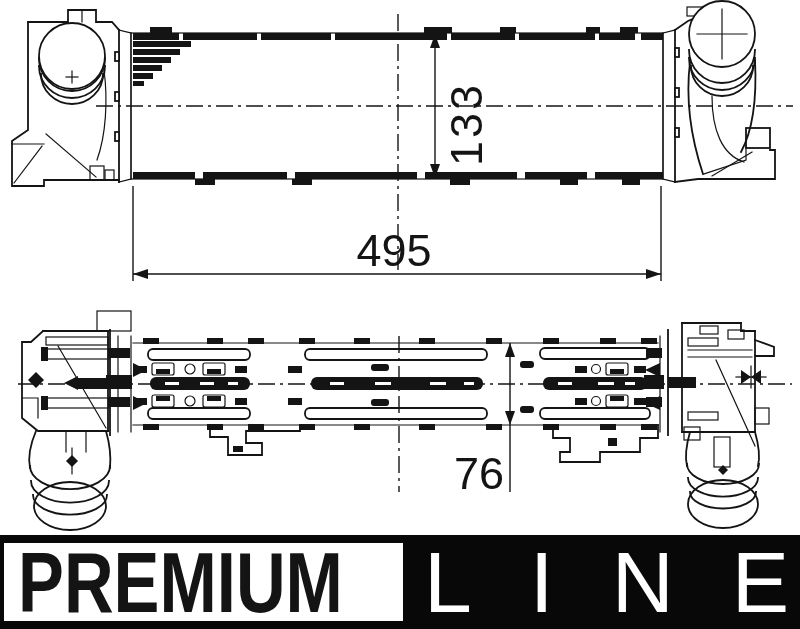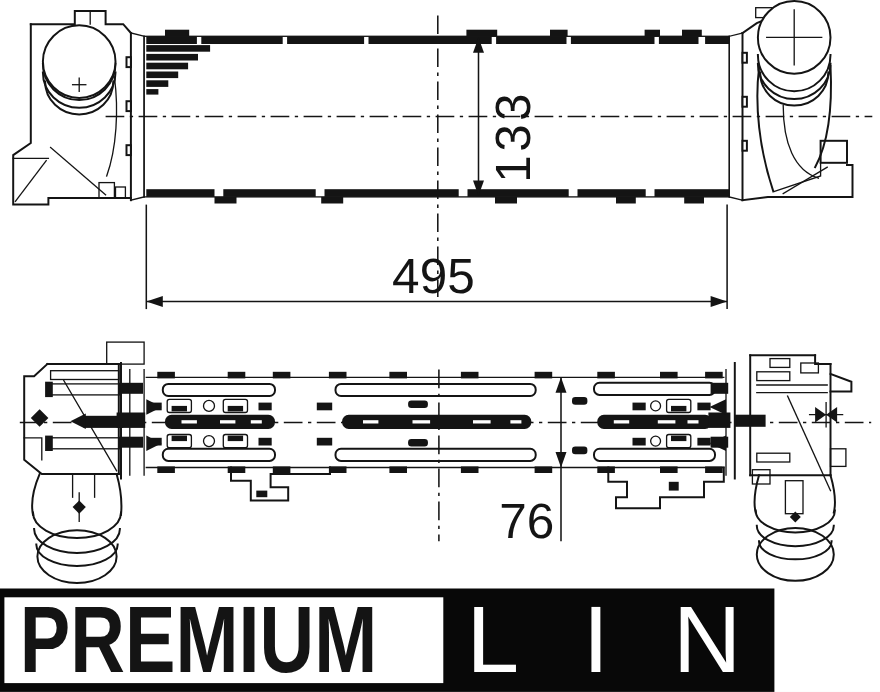--- a/index.html
+++ b/index.html
@@ -12,21 +12,21 @@
   .ln{stroke:var(--ink,#141414);fill:none;stroke-width:1.8;stroke-linecap:square;}
   .lt{stroke:var(--ink,#141414);fill:none;stroke-width:1.2;stroke-linecap:square;}
   .fl{fill:var(--ink,#141414);stroke:none;}
   .wh{fill:var(--paper,#fff);stroke:none;}
   .whln{fill:var(--paper,#fff);stroke:var(--ink,#141414);stroke-width:1.8;}
   .cl{stroke:var(--ink,#141414);fill:none;stroke-width:1.4;stroke-dasharray:17 5 3 5;}
   .dim{stroke:var(--ink,#141414);fill:none;stroke-width:1.4;}
   .dimtxt{fill:var(--ink,#141414);font-family:"Liberation Sans",sans-serif;font-size:45px;}
   
   .banner{
-    position:absolute;left:0;top:535px;width:704px;height:94px;
+    position:absolute;left:0;top:535px;width:800px;height:94px;
     background:var(--banner_bg,#080808);
   }
   .premium-box{
     position:absolute;left:4px;top:8px;width:399px;height:78px;
     background:var(--banner_box,#fff);display:flex;align-items:center;overflow:hidden;
   }
   .premium-text{
     display:inline-block;color:var(--ink,#141414);font-weight:bold;
     font-size:86px;line-height:1;margin-left:14px;letter-spacing:0px;
     transform:scaleX(0.80);transform-origin:left center;white-space:nowrap;

